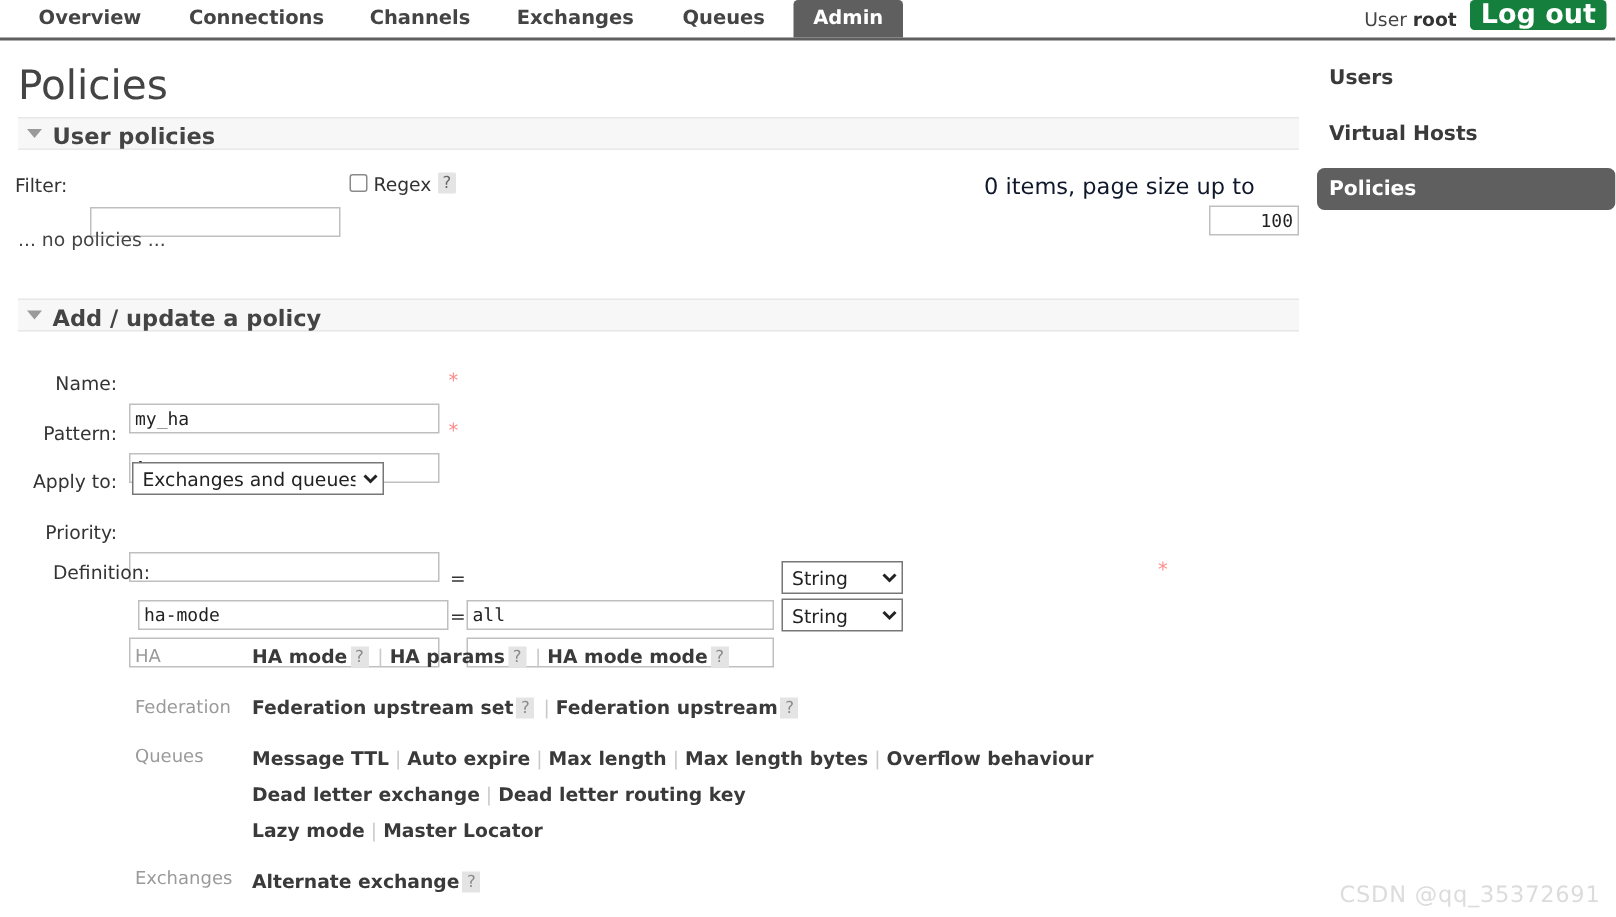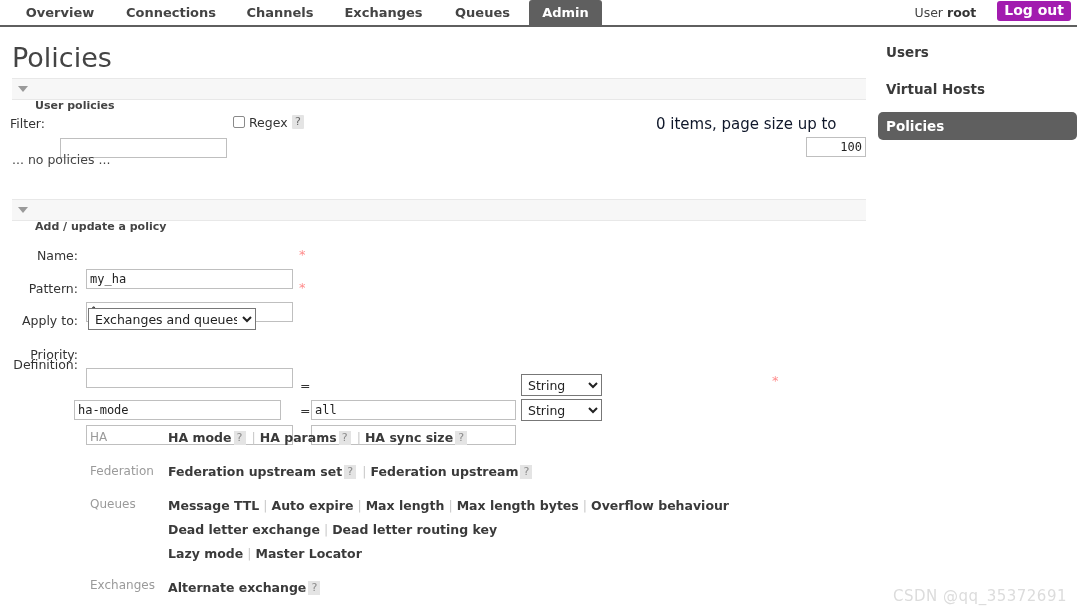--- a/index.html
+++ b/index.html
@@ -50,27 +50,27 @@
     height: 25px;
     line-height: 25px;
     font-size: 12.5px;
     color: #444444;
     white-space: nowrap;
   }
   #user-label { color:#444; }
   #user-name { font-weight: bold; color: #333; }
   #logout-btn {
     display: inline-block;
-    background: #a21caf;
+    background: #15803d;
     color: #ffffff;
     font-weight: bold;
-    font-size: 14px;
+    font-size: 18px;
     padding: 1px 7px 2px 7px;
     border-radius: 3px;
-    margin-left: 17px;
+    margin-left: 5px;
     line-height: 17px;
     vertical-align: 2px;
     cursor: pointer;
   }
 
   
   #page-title {
     position: absolute;
     left: 12px;
     top: 42px;
@@ -97,22 +97,22 @@
     left: 6px;
     top: 7px;
     width: 0; height: 0;
     border-left: 5px solid transparent;
     border-right: 5px solid transparent;
     border-top: 6px solid #9a9a9a;
   }
   .section-bar .sec-label {
     position: absolute;
     left: 23px;
-    top: 20px;
-    font-size: 11px;
+    top: 3px;
+    font-size: 15px;
     font-weight: bold;
     color: #444444;
   }
 
   
   .txt {
     position: absolute;
     box-sizing: border-box;
     border: 1px solid #bfbfbf;
     background: #ffffff;
@@ -320,35 +320,35 @@
 <div class="lbl form-lbl" style="top:281px;">Pattern:</div>
 <input class="txt" style="left: 86px; top: 277px; width: 207px;" type="text" value="^">
 <div class="star" style="left:299px; top:280px;">*</div>
 
 <div class="lbl form-lbl" style="top:313px;">Apply to:</div>
 <select class="sel" id="applyto-select" style="left:88px; top:308px; width:168px;"><option>Exchanges and queues</option><option>Exchanges</option><option>Queues</option></select>
 
 <div class="lbl form-lbl" style="top:347px;">Priority:</div>
 <input class="txt" style="left: 86px; top: 343px; width: 207px;" type="text" value="">
 
-<div class="lbl form-lbl" style="top:357px;">Definition:</div>
-
-<input class="txt" style="left: 74px; top: 375px; width: 207px;" type="text" value="ha-mode">
+<div class="lbl form-lbl" style="top:374px;padding-left:22px;">Definition:</div>
+
+<input class="txt" style="left: 92px; top: 375px; width: 207px;" type="text" value="ha-mode">
 <div class="eq" style="left:300px; top:378px;">=</div>
 <input class="txt" style="left: 311px; top: 375px; width: 205px;" type="text" value="all">
 <select class="sel" id="deftype-select-0" style="left:521px; top:374px; width:81px;"><option>String</option><option>Number</option><option>Boolean</option><option>List</option></select>
 <div class="star" style="left:772px; top:373px;">*</div>
 
 <input class="txt" style="left: 86px; top: 400px; width: 207px;" type="text" value="">
 <div class="eq" style="left:300px; top:403px;">=</div>
 <input class="txt" style="left: 311px; top: 400px; width: 205px;" type="text" value="">
 <select class="sel" id="deftype-select-1" style="left:521px; top:399px; width:81px;"><option>String</option><option>Number</option><option>Boolean</option><option>List</option></select>
 
 <div class="grp-label" style="left:90px; top:430px;">HA</div>
-<div class="grp-links" id="grp-0" style="left:168px; top:429px;"><a>HA mode</a><span class="help-inline">?</span><span class="sep">|</span><a>HA params</a><span class="help-inline">?</span><span class="sep">|</span><a>HA sync size</a><span class="help-inline">?</span></div>
+<div class="grp-links" id="grp-0" style="left:168px; top:429px;"><a>HA mode</a><span class="help-inline">?</span><span class="sep">|</span><a>HA params</a><span class="help-inline">?</span><span class="sep">|</span><a>HA mode mode</a><span class="help-inline">?</span></div>
 
 <div class="grp-label" style="left:90px; top:464px;">Federation</div>
 <div class="grp-links" id="grp-1" style="left:168px; top:463px;"><a>Federation upstream set</a><span class="help-inline">?</span><span class="sep">|</span><a>Federation upstream</a><span class="help-inline">?</span></div>
 
 <div class="grp-label" style="left:90px; top:497px;">Queues</div>
 <div class="grp-links" id="grp-2" style="left:168px; top:497px;"><a>Message TTL</a><span class="sep">|</span><a>Auto expire</a><span class="sep">|</span><a>Max length</a><span class="sep">|</span><a>Max length bytes</a><span class="sep">|</span><a>Overflow behaviour</a></div>
 
 <div class="grp-links" id="grp-3" style="left:168px; top:521px;"><a>Dead letter exchange</a><span class="sep">|</span><a>Dead letter routing key</a></div>
 <div class="grp-links" id="grp-4" style="left:168px; top:545px;"><a>Lazy mode</a><span class="sep">|</span><a>Master Locator</a></div>
 

